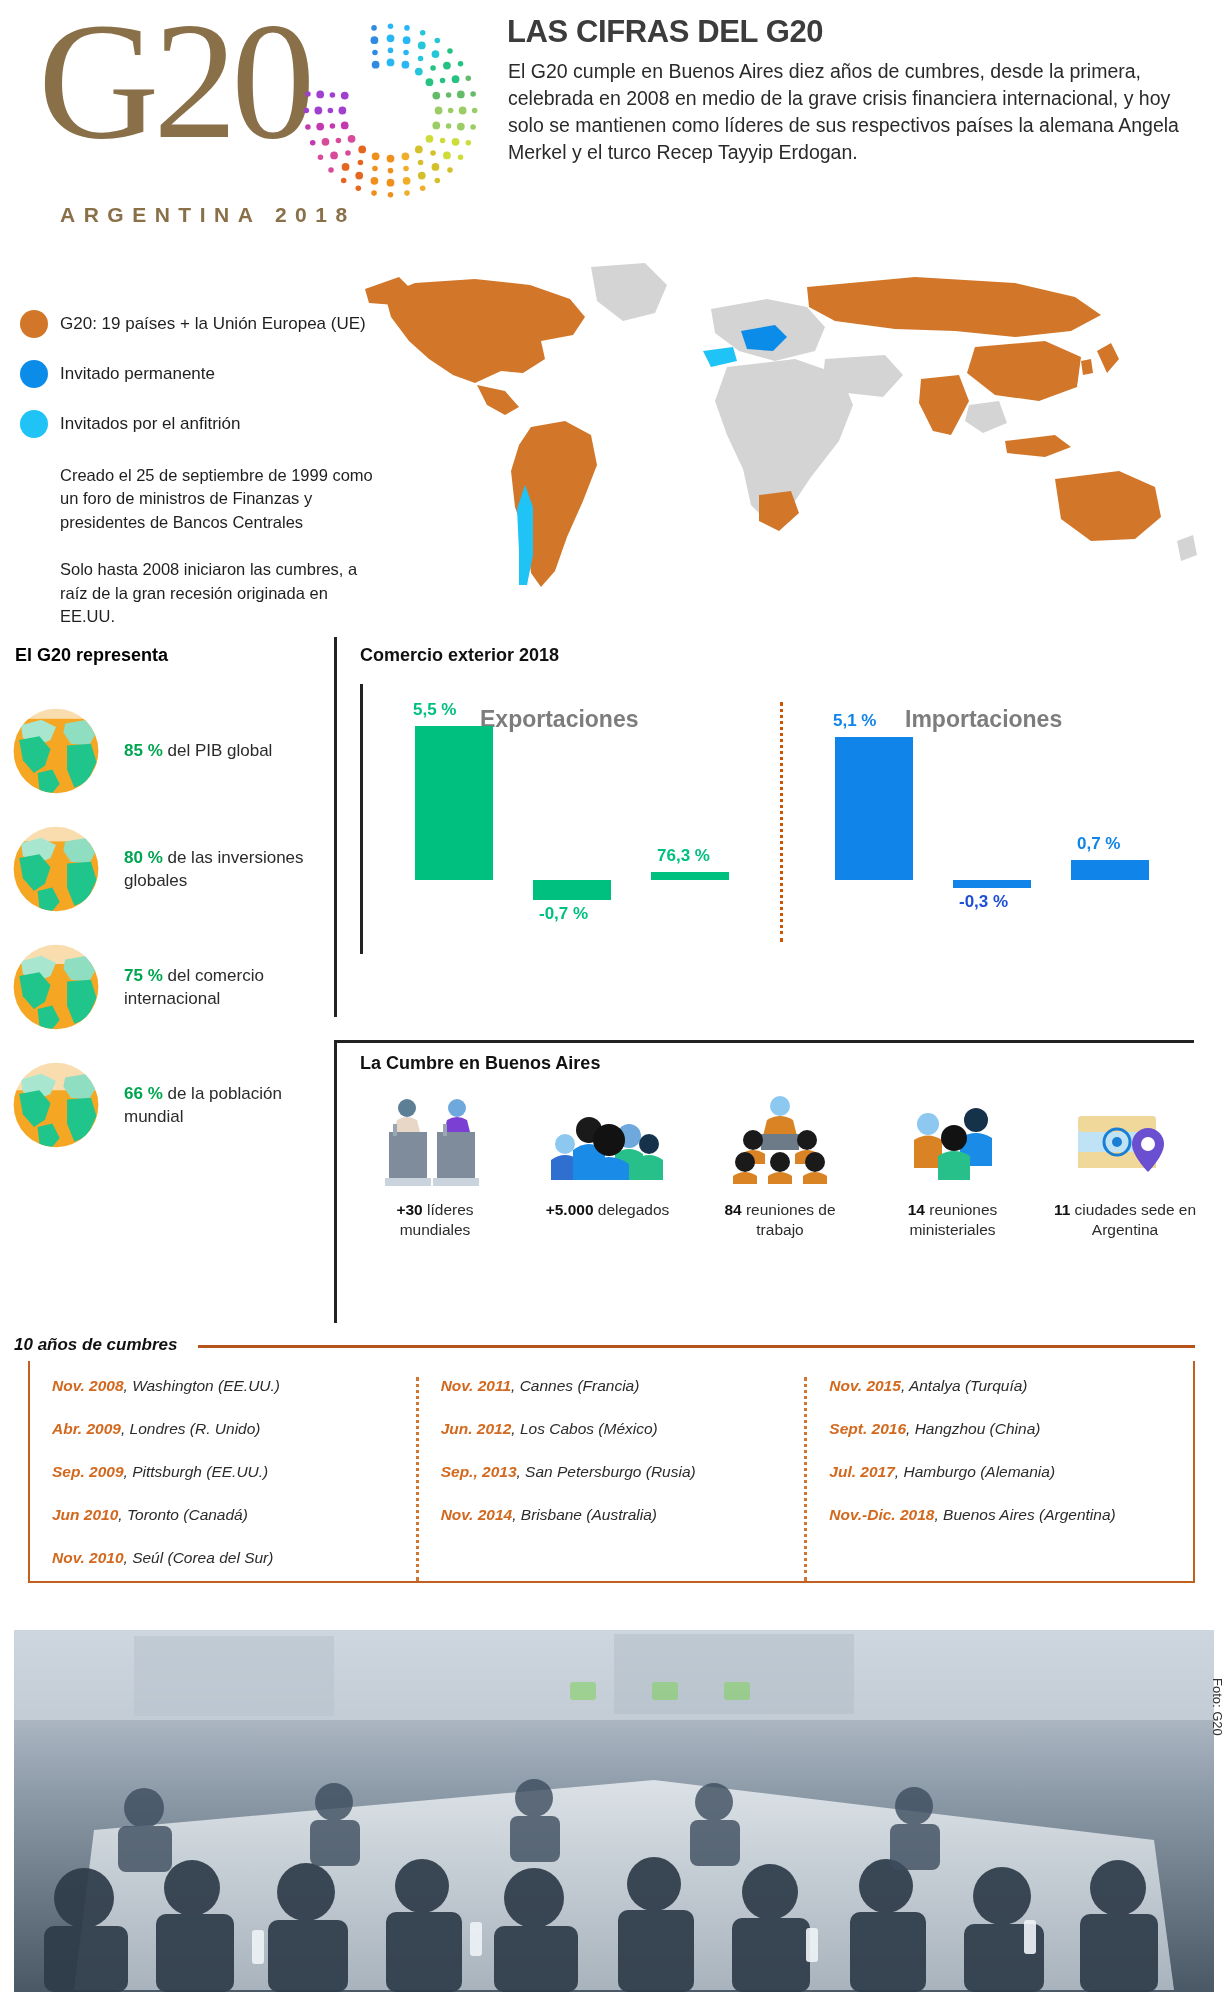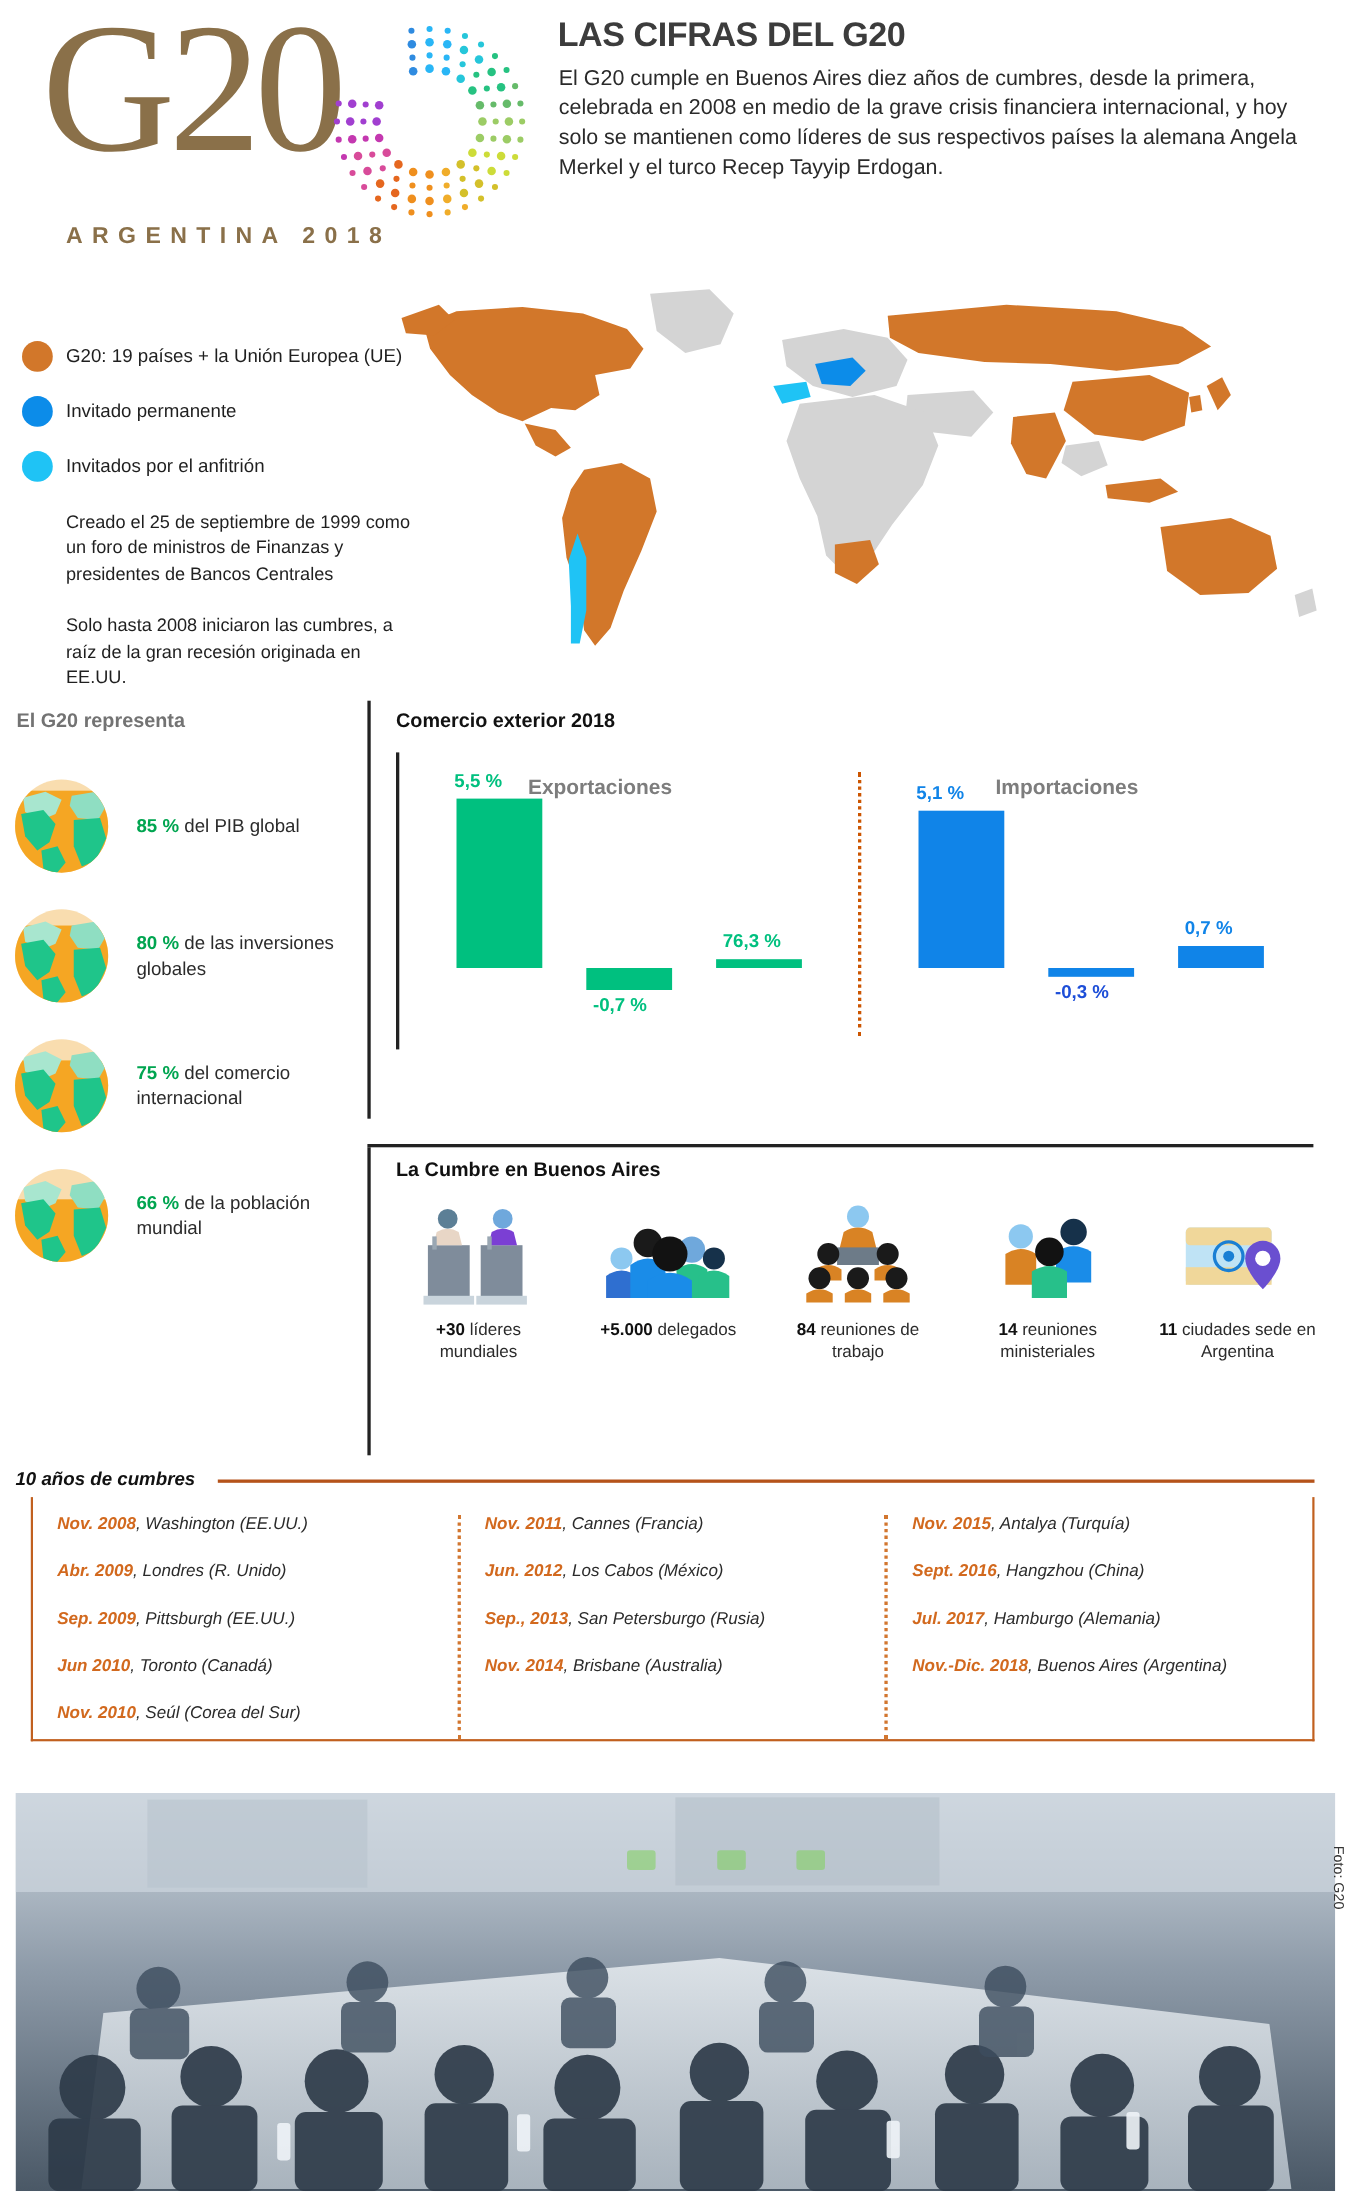--- a/index.html
+++ b/index.html
@@ -35,41 +35,41 @@
   .leg-txt { font-size: 17px; color: #1f1f1f; }
   .note { font-size: 16.5px; line-height: 1.42; color: #1f1f1f; margin-left: 40px;
           margin-top: 26px; }
   .note2 { margin-top: 24px; }
 
   .worldmap { position: absolute; left: 355px; top: 5px; width: 860px; height: 370px; }
 
   
   .mid { position: relative; height: 680px; border-top: 0px; }
   .g20rep { position: absolute; left: 10px; top: 0px; width: 320px; }
-  .g20rep h3 { font-size: 18px; font-weight: 700; color: #737373; margin-bottom: 26px; margin-left:5px;}
+  .g20rep h3 { font-size: 18px; font-weight: 700; color: #000000; margin-bottom: 26px; margin-left:5px;}
   .rep-row { display: flex; align-items: center; height: 118px; }
   .globe { width: 92px; height: 92px; flex: 0 0 92px; position: relative; }
   .rep-text { margin-left: 22px; font-size: 17px; line-height: 1.38; color: #2b2b2b; }
   .pct { color: #00a550; font-weight: 700; }
 
   .vline { position: absolute; left: 334px; top: -8px; width: 3px; height: 380px; background: #222; }
   .vline2 { position: absolute; left: 334px; top: 398px; width: 3px; height: 280px; background: #222; }
   .hline { position: absolute; left: 334px; top: 395px; width: 860px; height: 3px; background: #222; }
 
   
   .chart { position: absolute; left: 360px; top: 0px; width: 840px; }
   .chart h3 { font-size: 18px; font-weight: 700; color: #111; }
   .chart .sub { font-size: 16.5px; color: #2b2b2b; margin-top: 10px; }
   .plot { position: relative; height: 270px; margin-top: 18px; }
   .axis-l { position: absolute; left: 0; top: 0; width: 3px; height: 270px; background: #222; }
   .divider-dotted { position: absolute; left: 420px; top: 18px; width: 0; height: 240px;
                     border-left: 3px dotted #cc5500; }
   .bar { position: absolute; }
   .bar-lab { position: absolute; font-size: 17px; font-weight: 700; white-space: nowrap; }
-  .series-lab { position: absolute; font-size: 19px; font-weight: 700; color: #7d7d7d; }
+  .series-lab { position: absolute; font-size: 23px; font-weight: 700; color: #7d7d7d; }
 
   
   .cumbre { position: absolute; left: 360px; top: 408px; width: 840px; }
   .cumbre h3 { font-size: 18px; font-weight: 700; color: #111; }
   .icons-row { display: flex; justify-content: space-between; margin-top: 14px; }
   .icon-cell { width: 150px; text-align: center; }
   .icon-art { height: 104px; display: flex; align-items: flex-end; justify-content: center; }
   .icon-cap { font-size: 15.5px; line-height: 1.3; color: #2b2b2b; margin-top: 8px; }
   .icon-cap b { font-weight: 700; color: #111; text-align: center; }
 

